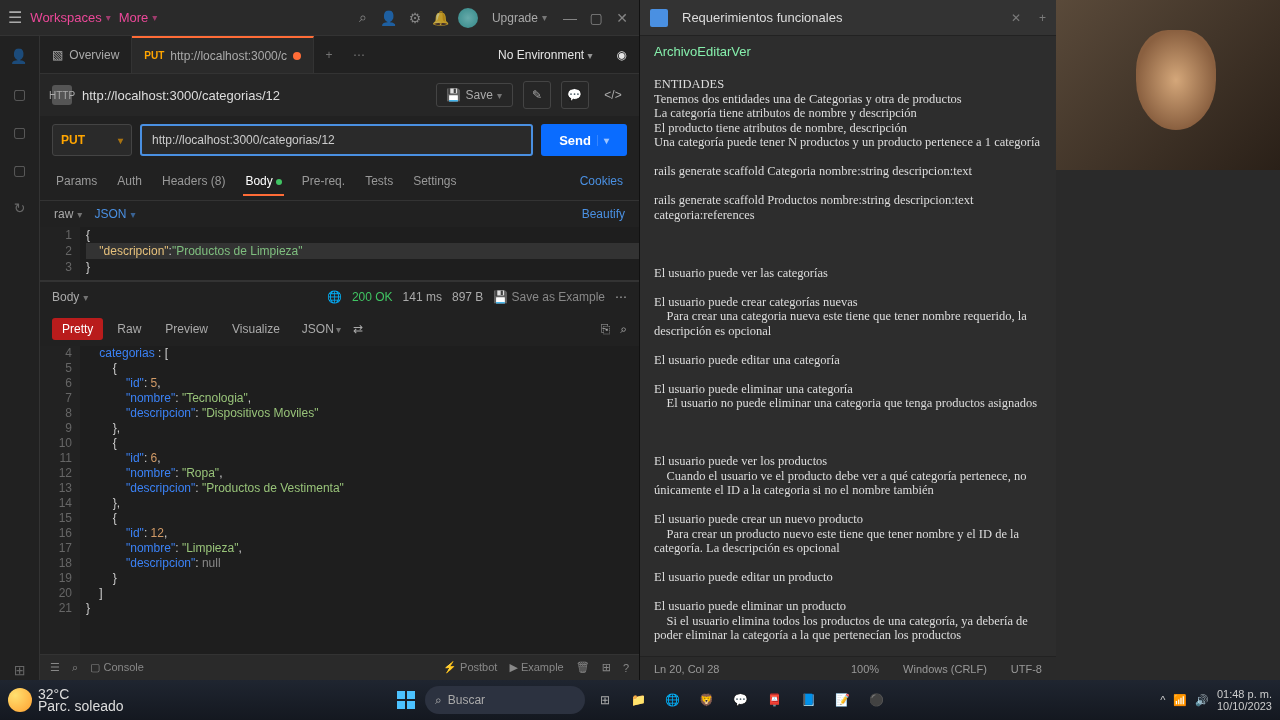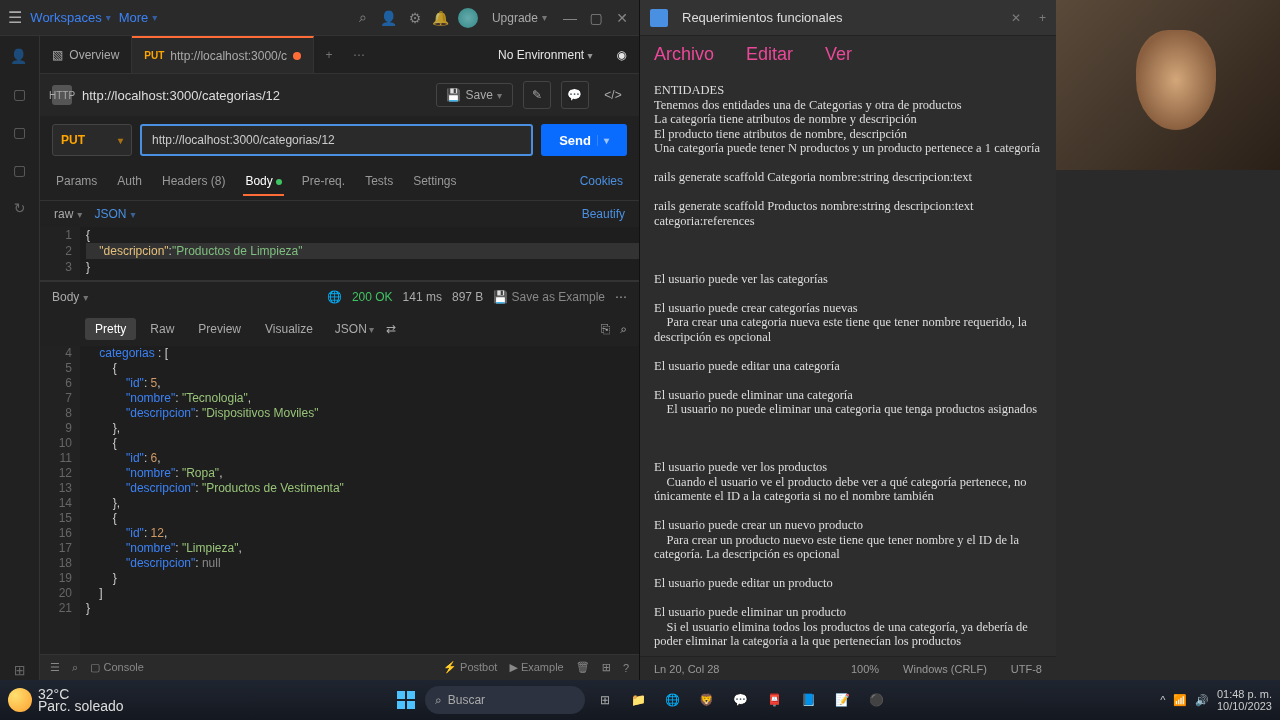--- a/index.html
+++ b/index.html
@@ -5,21 +5,21 @@
 * { margin: 0; padding: 0; box-sizing: border-box; font-family: 'Segoe UI', sans-serif; }
 body { background: #2a2a2a; color: #aaa; font-size: 12px; overflow: hidden; width: 1280px; height: 720px; }
 .screen { display: flex; height: 680px; }
 .postman { width: 640px; background: #212121; display: flex; flex-direction: column; border-right: 1px solid #111; }
 .notepad { width: 416px; background: #2d2d2d; display: flex; flex-direction: column; }
 .webcam { width: 224px; height: 170px; background: #3a3530; position: absolute; right: 0; top: 0; }
 
 
 .pm-header { height: 36px; background: #2a2a2a; display: flex; align-items: center; padding: 0 8px; gap: 8px; border-bottom: 1px solid #333; }
 .pm-header .menu-icon { font-size: 16px; cursor: pointer; }
-.pm-header .dropdown { display: flex; align-items: center; gap: 4px; color: #3b82f6; cursor: pointer; font-size: 13px; }
+.pm-header .dropdown { display: flex; align-items: center; gap: 4px; color: #ec4899; cursor: pointer; font-size: 13px; }
 .pm-header .spacer { flex: 1; }
 .pm-header .icon { width: 18px; height: 18px; display: flex; align-items: center; justify-content: center; cursor: pointer; opacity: 0.7; font-size: 14px; }
 .pm-header .upgrade-btn { display: flex; align-items: center; gap: 4px; padding: 2px 6px; font-size: 12px; }
 .pm-header .logo-circle { width: 20px; height: 20px; border-radius: 50%; background: radial-gradient(circle, #6aa 0%, #388 100%); }
 
 .pm-layout { display: flex; flex: 1; min-height: 0; }
 .pm-sidebar { width: 40px; background: #212121; border-right: 1px solid #333; display: flex; flex-direction: column; align-items: center; padding-top: 10px; gap: 18px; }
 .pm-sidebar .sb-icon { width: 20px; height: 20px; opacity: 0.5; cursor: pointer; display: flex; align-items: center; justify-content: center; font-size: 14px; }
 .pm-main { flex: 1; display: flex; flex-direction: column; min-width: 0; }
 
@@ -70,21 +70,21 @@
 
 
 .pm-resp-header { display: flex; align-items: center; padding: 8px 12px; gap: 10px; border-top: 1px solid #333; font-size: 12px; }
 .pm-resp-body-dd { display: flex; align-items: center; gap: 4px; cursor: pointer; }
 .pm-resp-stats { margin-left: auto; display: flex; gap: 10px; align-items: center; }
 .pm-200 { color: #40c463; }
 .pm-resp-save { color: #888; cursor: pointer; }
 
 .pm-resp-tabs { display: flex; gap: 4px; padding: 6px 12px; align-items: center; font-size: 12px; }
 .pm-resp-tab { padding: 4px 10px; cursor: pointer; border-radius: 3px; }
-.pm-resp-tab.active { background: #404040; color: #fff; margin-left: 33px; }
+.pm-resp-tab.active { background: #b91c1c; color: #fff; }
 .pm-resp-json-dd { margin-left: 8px; display: flex; align-items: center; gap: 2px; cursor: pointer; }
 .pm-resp-tabs-right { margin-left: auto; display: flex; gap: 10px; }
 
 .pm-resp-editor { background: #1e1e1e; font-family: 'Consolas', monospace; font-size: 12px; display: flex; flex: 1; overflow: hidden; min-height: 0; }
 .pm-resp-gutter { width: 40px; background: #222; color: #666; text-align: right; padding-right: 8px; line-height: 15px; }
 .pm-resp-code { flex: 1; padding-left: 6px; line-height: 15px; white-space: pre; }
 .j-key { color: #3b82f6; }
 .j-str { color: #98c379; }
 .j-num { color: #d19a66; }
 .j-null { color: #888; }
@@ -93,21 +93,21 @@
 
 .pm-footer { height: 26px; background: #2a2a2a; border-top: 1px solid #333; display: flex; align-items: center; padding: 0 10px; gap: 12px; font-size: 11px; color: #888; }
 .pm-footer .spacer { flex: 1; }
 
 
 .np-header { height: 36px; background: #333; display: flex; align-items: center; padding: 0 10px; gap: 14px; border-bottom: 1px solid #222; }
 .np-doc-icon { width: 18px; height: 18px; background: #4a90e2; border-radius: 2px; }
 .np-title { color: #ddd; font-size: 13px; font-weight: 500; }
 .np-close { margin-left: auto; opacity: 0.6; cursor: pointer; }
 .np-plus { opacity: 0.6; cursor: pointer; margin-left: 4px; }
-.np-menu { display: flex; gap: 32px; padding: 8px 14px; font-size: 18px; color: #ec4899; }
+.np-menu { display: flex; gap: 0; padding: 8px 14px; font-size: 13px; color: #86efac; }
 .np-menu span { cursor: pointer; }
 .np-content { flex: 1; padding: 10px 14px; font-family: Liberation Serif, serif; font-size: 12.5px; line-height: 14.5px; color: #ddd; white-space: pre-wrap; overflow: hidden; }
 .np-status { height: 24px; background: #2a2a2a; border-top: 1px solid #222; display: flex; align-items: center; padding: 0 14px; gap: 24px; font-size: 11px; color: #999; }
 .np-status .spacer { flex: 1; }
 
 
 .taskbar { position: absolute; bottom: 0; left: 0; right: 0; height: 40px; background: linear-gradient(#1f2530, #141820); display: flex; align-items: center; padding: 0 8px; gap: 6px; }
 .tb-weather { display: flex; align-items: center; gap: 6px; color: #ddd; font-size: 14px; line-height: 12px; }
 .tb-weather-icon { width: 24px; height: 24px; background: radial-gradient(circle at 30% 30%, #ffe070, #ffa030); border-radius: 50%; }
 .tb-center { flex: 1; display: flex; align-items: center; justify-content: center; gap: 6px; }

